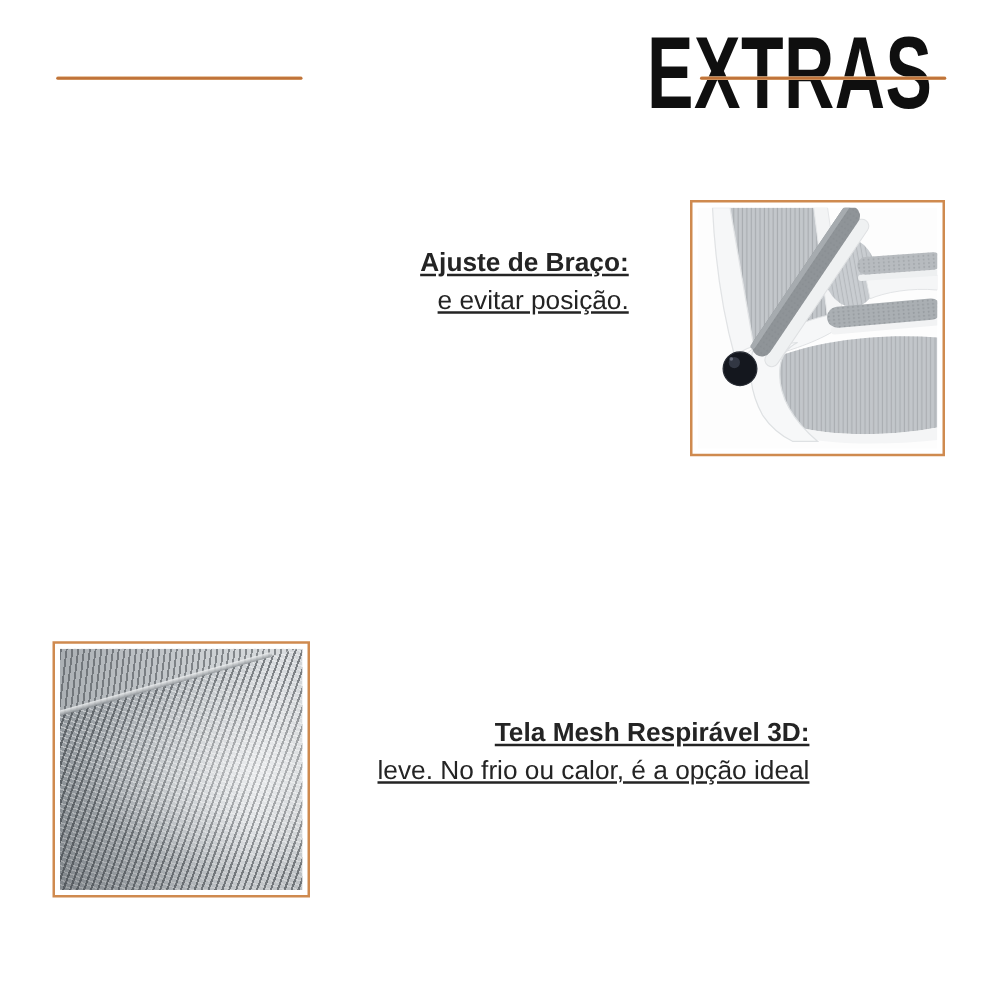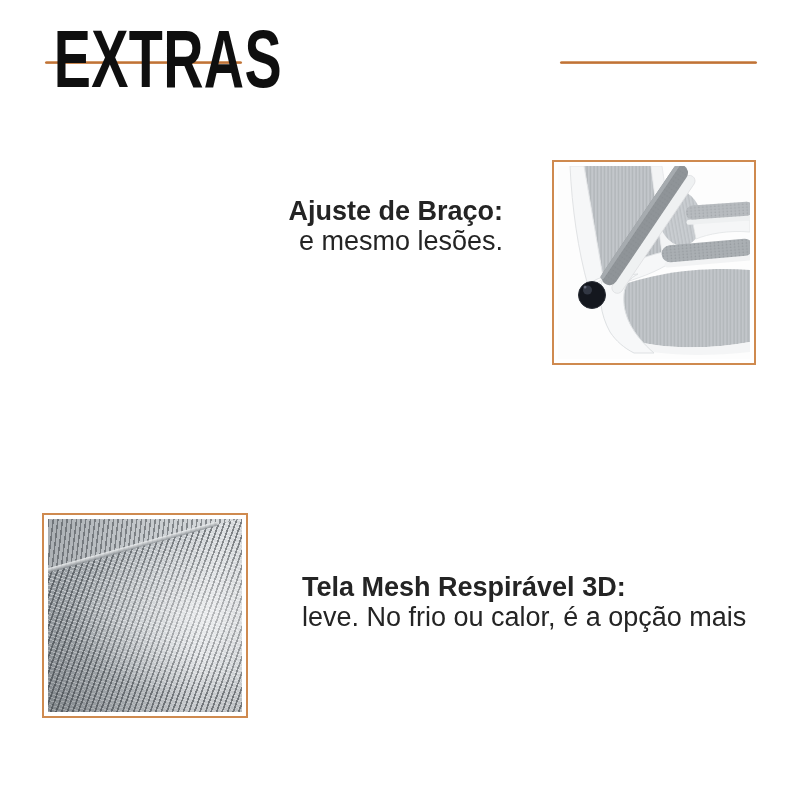--- a/index.html
+++ b/index.html
@@ -11,30 +11,30 @@
     color:var(--c-text,#242424);
   }
   
   .rule {
     position:absolute; top:61px; width:197px; height:3px; border-radius:2px;
     background:linear-gradient(180deg,#e8c097 0%, var(--c-line,#bf7238) 35%, var(--c-line,#bf7238) 75%, #e3b584 100%);
   }
   .rule-left  { left:45px; }
   .rule-right { left:560px; }
   .page-title {
-    position:absolute; top:18px; left:0; width:800px; text-align:left;
+    position:absolute; top:18px; left:0; width:800px; text-align:right;
     font-size:82px; line-height:82px; font-weight:bold; color:var(--c-title,#0f0f0f);
     white-space:nowrap;
   }
   .page-title .squeeze { display:inline-block; transform:scaleX(0.68); transform-origin:center; letter-spacing:0.5px; }
   
-  .textblock { position:absolute; font-size:27px; line-height:30px; color:var(--c-text,#242424); }
+  .textblock { position:absolute; font-size:21px; line-height:30px; color:var(--c-text,#242424);text-decoration:underline; }
   .textblock .h { font-weight:bold; }
   .tb-arm  { top:196px; right:297px; text-align:right; }
-  .tb-mesh { top:572px; left:302px;  text-align:left; }
+  .tb-mesh { top:572px; left:302px;  text-align:right; }
   
   .imgbox {
     position:absolute; border:2px solid var(--c-frame,#cf8a4f);
     background:#ffffff; padding:4px;
   }
   .box-chair { left:552px; top:160px; width:204px; height:205px; }
   .box-mesh  { left:42px;  top:513px; width:206px; height:205px; }
   .imgbox .inner { position:relative; width:100%; height:100%; overflow:hidden; background:#fff; }
   .box-chair svg { display:block; width:100%; height:100%; }
   
@@ -70,21 +70,21 @@
 <div class="canvas">
 
   <div class="rule rule-left"></div>
   <div class="page-title">
     <span class="squeeze">EXTRAS</span>
   </div>
   <div class="rule rule-right"></div>
 
   <div class="textblock tb-arm">
     <div class="h">Ajuste de Braço:</div>
-    <div>e mesmo lesões.</div>
+    <div>e evitar posição.</div>
   </div>
 
   <div class="imgbox box-chair">
     <div class="inner" title="chair-armrest-closeup">
       <svg viewBox="0 0 192 193" preserveAspectRatio="none" aria-hidden="true">
         <defs>
           <pattern id="vl" patternUnits="userSpaceOnUse" width="3.5" height="3.5">
             <line x1="1" y1="0" x2="1" y2="3.5" stroke="#85898d" stroke-width="0.9"></line>
           </pattern>
           <pattern id="dots" patternUnits="userSpaceOnUse" width="4" height="3">
@@ -152,16 +152,16 @@
     <div class="inner" title="mesh-fabric-closeup">
       <div class="mesh-base"></div>
       <div class="mesh-fold"></div>
       <div class="mesh-fold-edge"></div>
       <div class="mesh-shade"></div>
     </div>
   </div>
 
   <div class="textblock tb-mesh">
     <div class="h">Tela Mesh Respirável 3D:</div>
-    <div>leve. No frio ou calor, é a opção mais</div>
+    <div>leve. No frio ou calor, é a opção ideal</div>
   </div>
 
 </div>
 
 </body></html>

